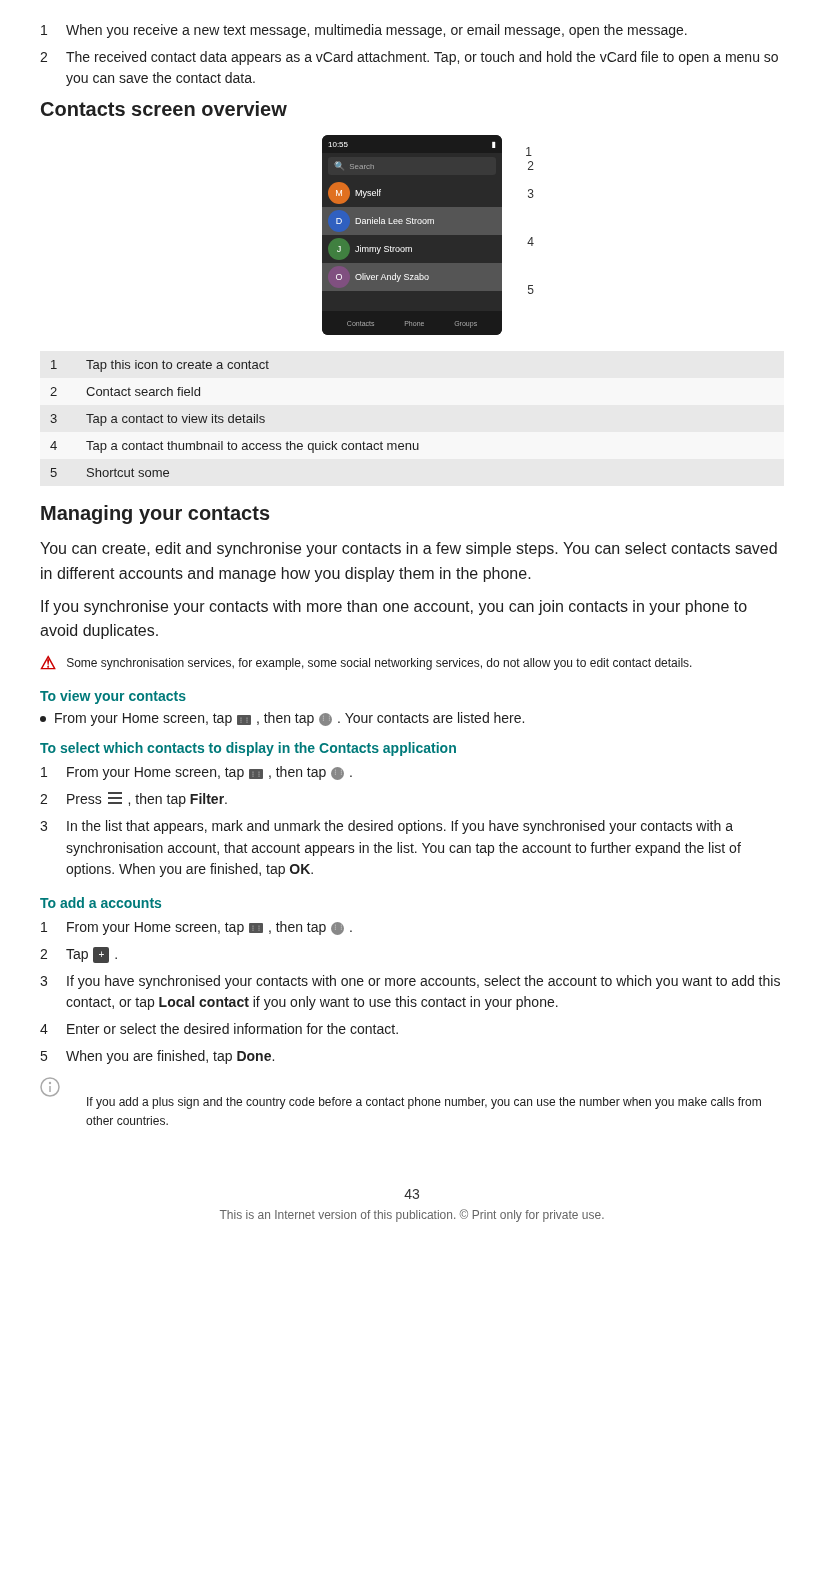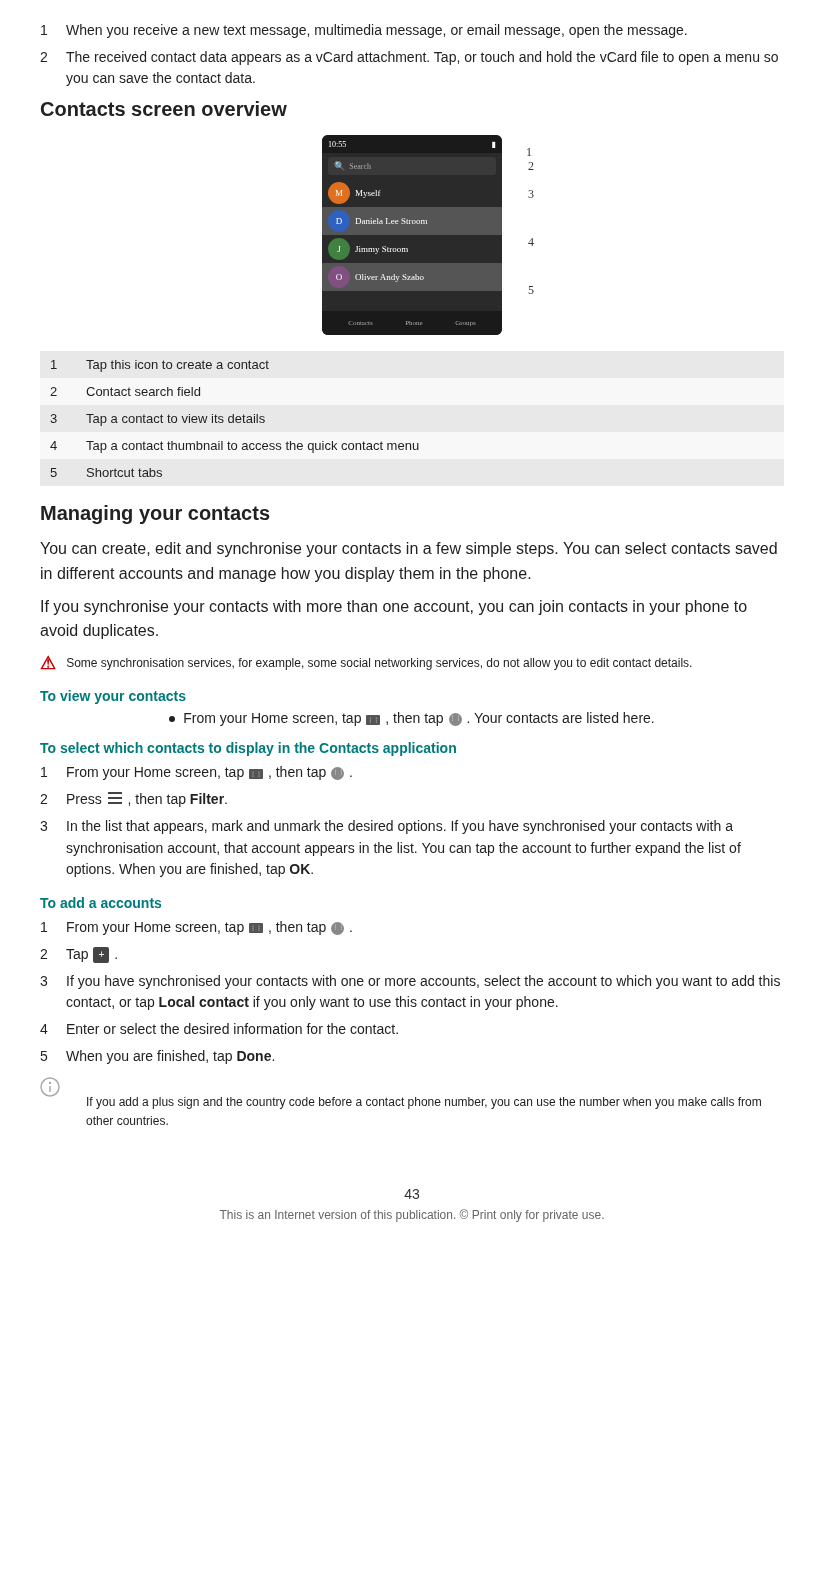--- a/index.html
+++ b/index.html
@@ -190,21 +190,20 @@
       font-size: 16px;
       flex-shrink: 0;
       margin-top: 0px;
     }
 
     .bullet-item {
       display: flex;
       gap: 8px;
       margin-bottom: 6px;
       align-items: flex-start;
-      justify-content: center;
     }
 
     .bullet-dot {
       width: 6px;
       height: 6px;
       border-radius: 50%;
       background: #222;
       flex-shrink: 0;
       margin-top: 6px;
     }
@@ -292,21 +291,21 @@
   </li>
   <li>
     <span class="step-num">2</span>
     <span>The received contact data appears as a vCard attachment. Tap, or touch and hold the vCard file to open a menu so you can save the contact data.</span>
   </li>
 </ul>
 
 <h2>Contacts screen overview</h2>
 
 <div class="screen-overview">
-  <div style="position:relative; display:inline-block;font-family:Liberation Serif, serif;">
+  <div style="position:relative; display:inline-block;">
     <div class="phone-screen">
       <div class="phone-header">
         <span class="phone-header-time">10:55</span>
         <span style="color:#fff; font-size:8px;">▮</span>
       </div>
       <div class="phone-search">
         <span style="color:#aaa; font-size:9px;">🔍</span>
         <span class="phone-search-text">Search</span>
       </div>
       <div class="phone-contact">
@@ -360,21 +359,21 @@
     <tr>
       <td>3</td>
       <td>Tap a contact to view its details</td>
     </tr>
     <tr>
       <td>4</td>
       <td>Tap a contact thumbnail to access the quick contact menu</td>
     </tr>
     <tr>
       <td>5</td>
-      <td>Shortcut tabs</td>
+      <td>Shortcut some</td>
     </tr>
   </tbody>
 </table>
 
 <h2>Managing your contacts</h2>
 
 <p>You can create, edit and synchronise your contacts in a few simple steps. You can select contacts saved in different accounts and manage how you display them in the phone.</p>
 
 <p>If you synchronise your contacts with more than one account, you can join contacts in your phone to avoid duplicates.</p>
 

